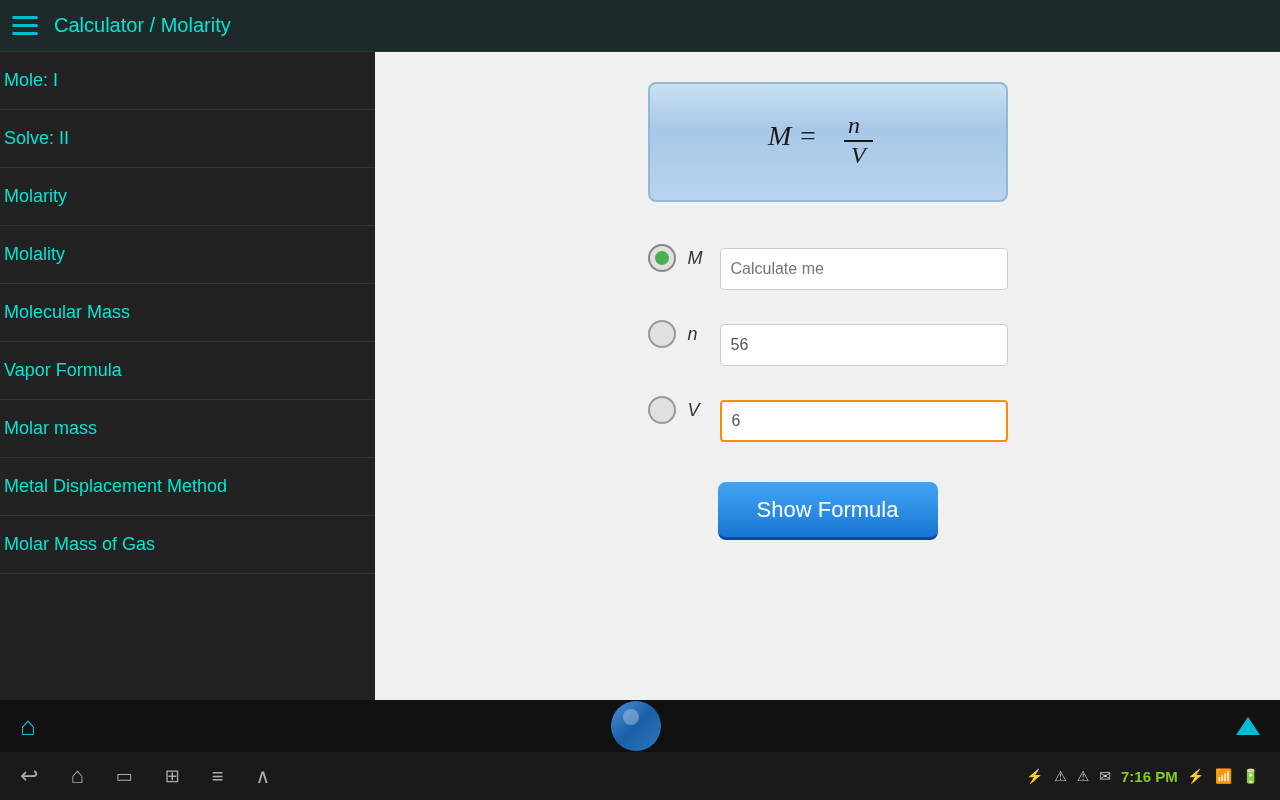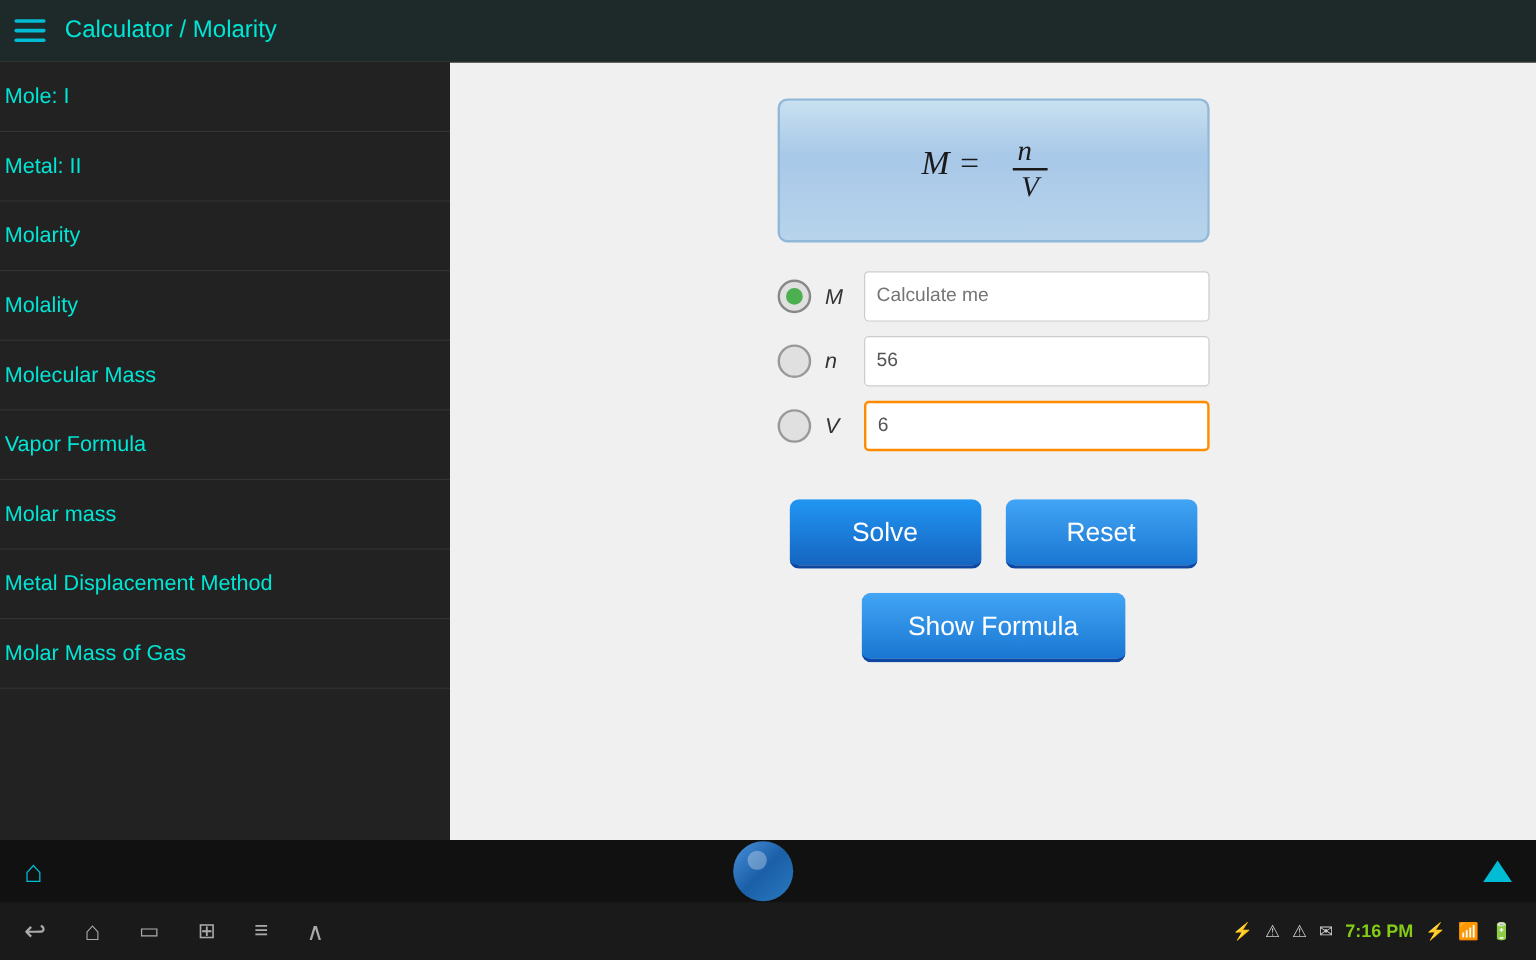--- a/index.html
+++ b/index.html
@@ -155,20 +155,21 @@
     .calc-input {
       flex: 1;
       height: 42px;
       border: 1px solid #ccc;
       border-radius: 4px;
       padding: 0 10px;
       font-size: 16px;
       background: #fff;
       outline: none;
       color: #555;
+      margin-top: 22px;
     }
 
     .calc-input.active-field {
       border: 2px solid #ff8c00;
     }
 
     .calc-input.placeholder-field {
       color: #999;
     }
 
@@ -258,21 +259,21 @@
   <span class="app-title">Calculator / Molarity</span>
 </div>
 
 <div class="main-content">
 
   <div class="sidebar">
     <div class="sidebar-item">
       <span class="sidebar-item-label">Mole: I</span>
     </div>
     <div class="sidebar-item">
-      <span class="sidebar-item-label">Metal: II</span>
+      <span class="sidebar-item-label">Solve: II</span>
     </div>
     <div class="sidebar-item">
       <span class="sidebar-item-label">Molarity</span>
     </div>
     <div class="sidebar-item">
       <span class="sidebar-item-label">Molality</span>
     </div>
     <div class="sidebar-item">
       <span class="sidebar-item-label">Molecular Mass</span>
     </div>
@@ -318,24 +319,20 @@
       </div>
 
       <div class="input-row">
         <div class="radio-btn"></div>
         <span class="var-label">V</span>
         <input class="calc-input active-field" type="text" value="6" style="">
       </div>
 
     </div>
 
-    <div class="buttons-row">
-      <button class="btn-solve">Solve</button>
-      <button class="btn-reset">Reset</button>
-    </div>
 
     <div>
       <button class="btn-formula">Show Formula</button>
     </div>
 
   </div>
 </div>
 
 <div class="bottom-main" style="background:#111; height:52px; display:flex; align-items:center; justify-content:space-between; padding: 0 20px;">
   <div style="color:#00bcd4; font-size:26px; cursor:pointer;">⌂</div>

